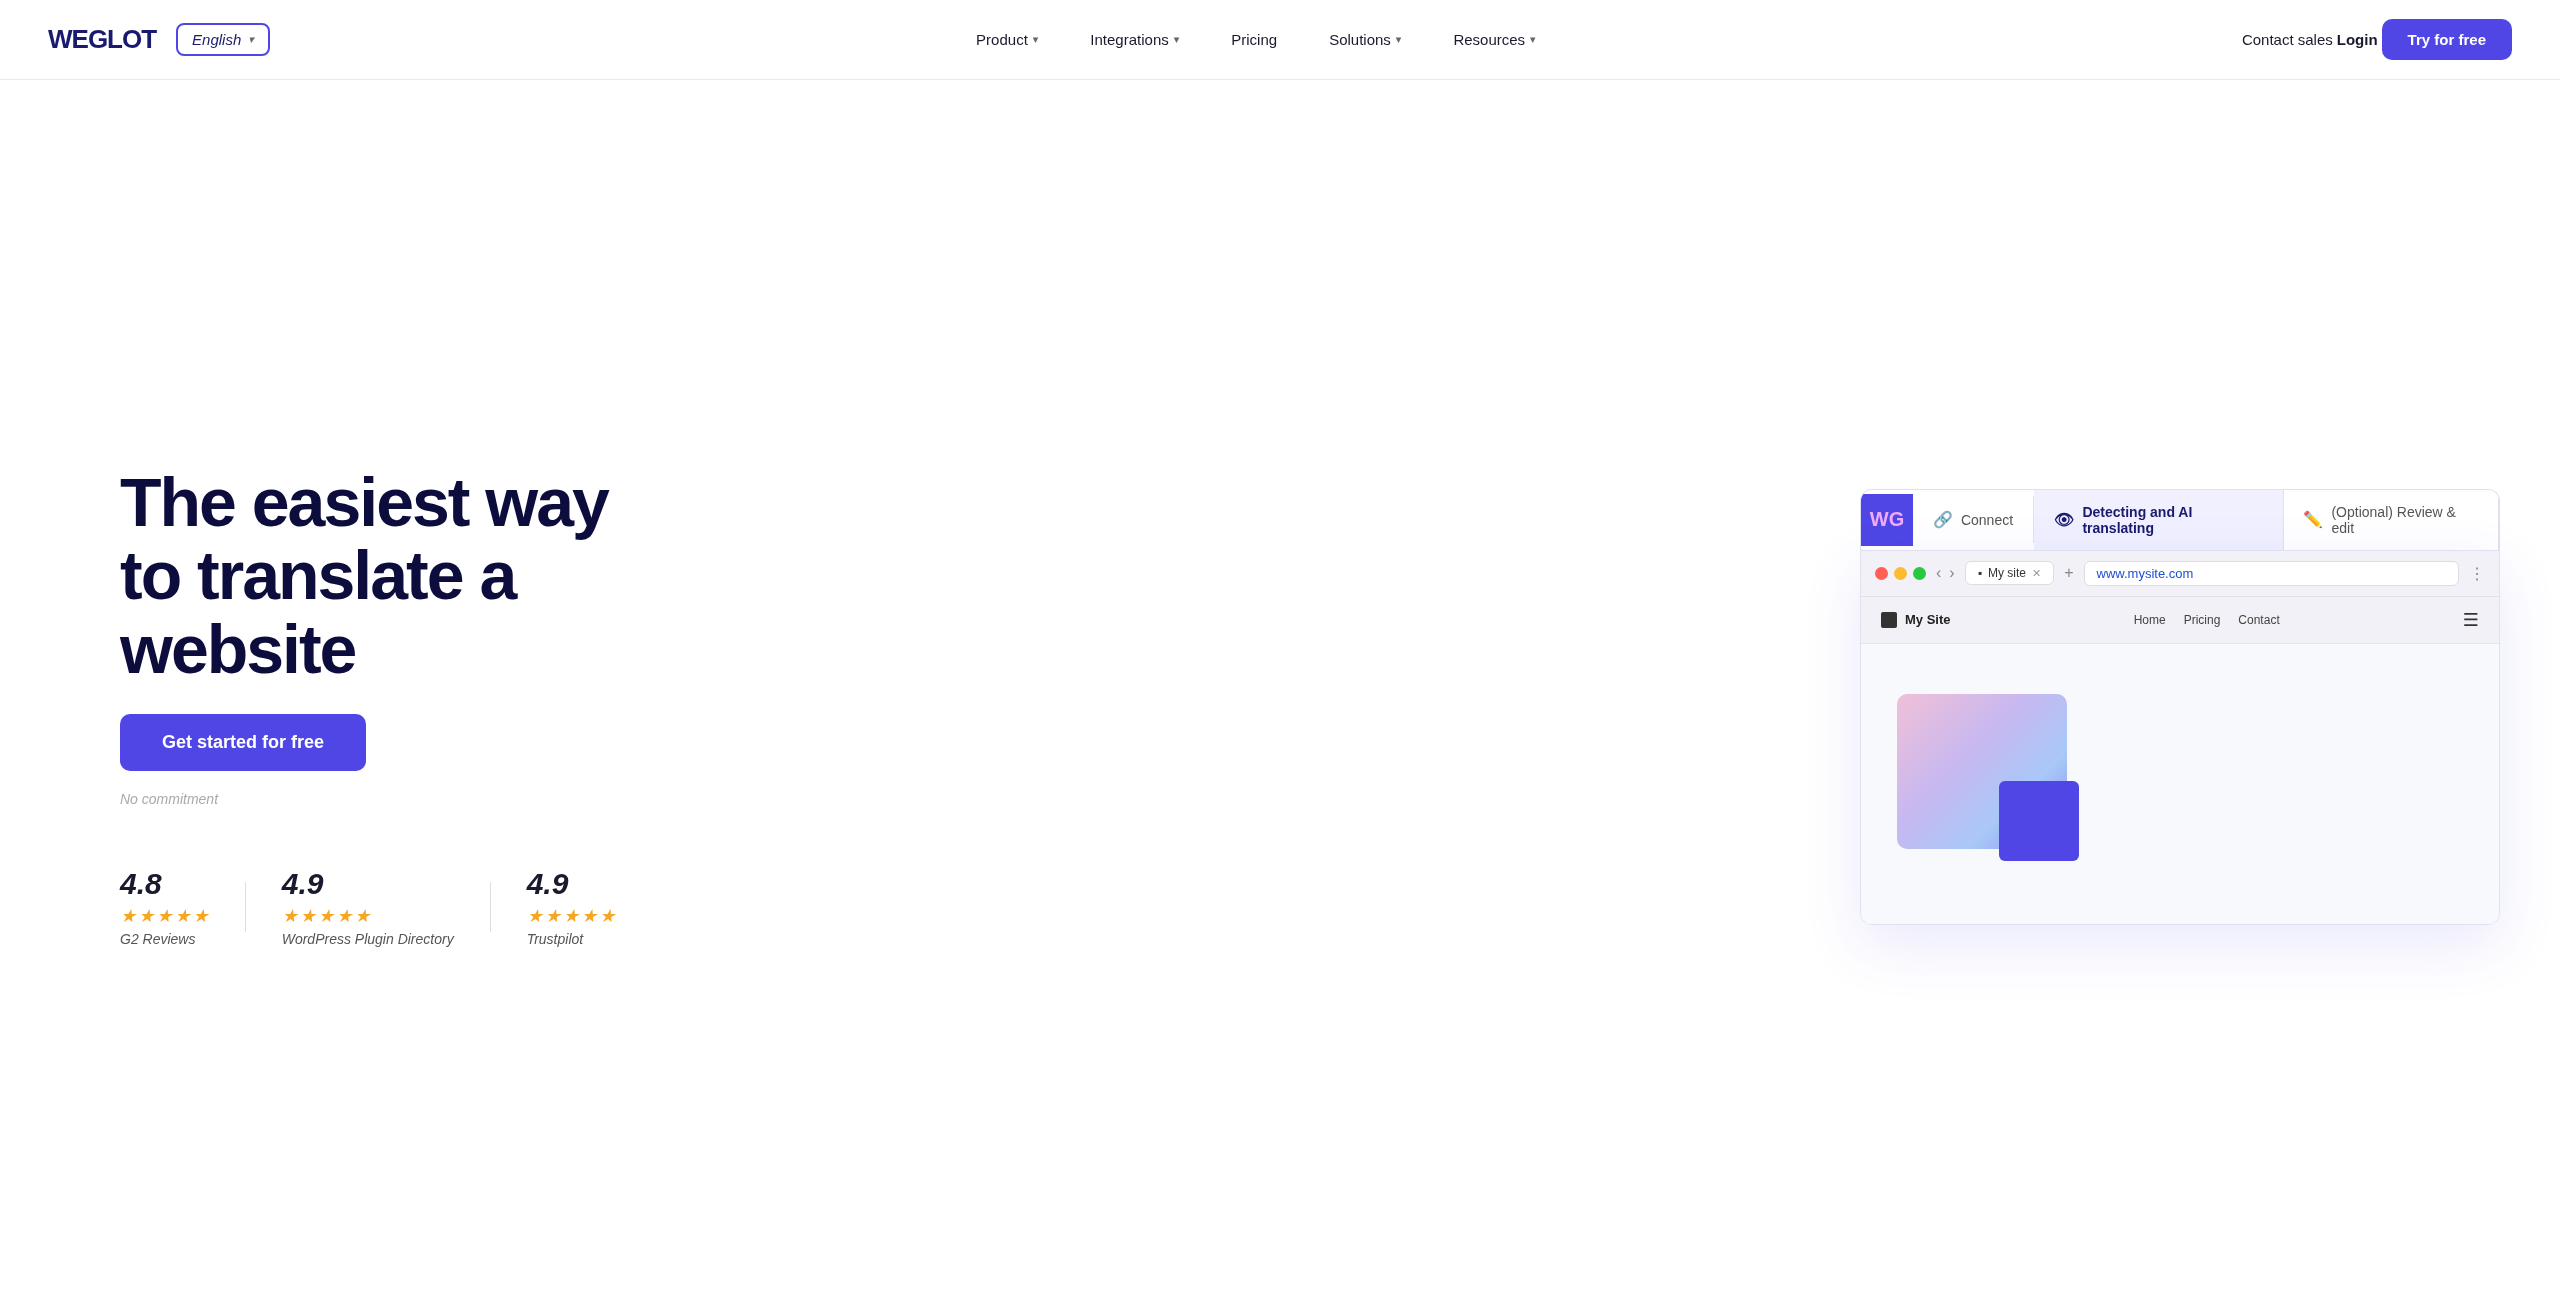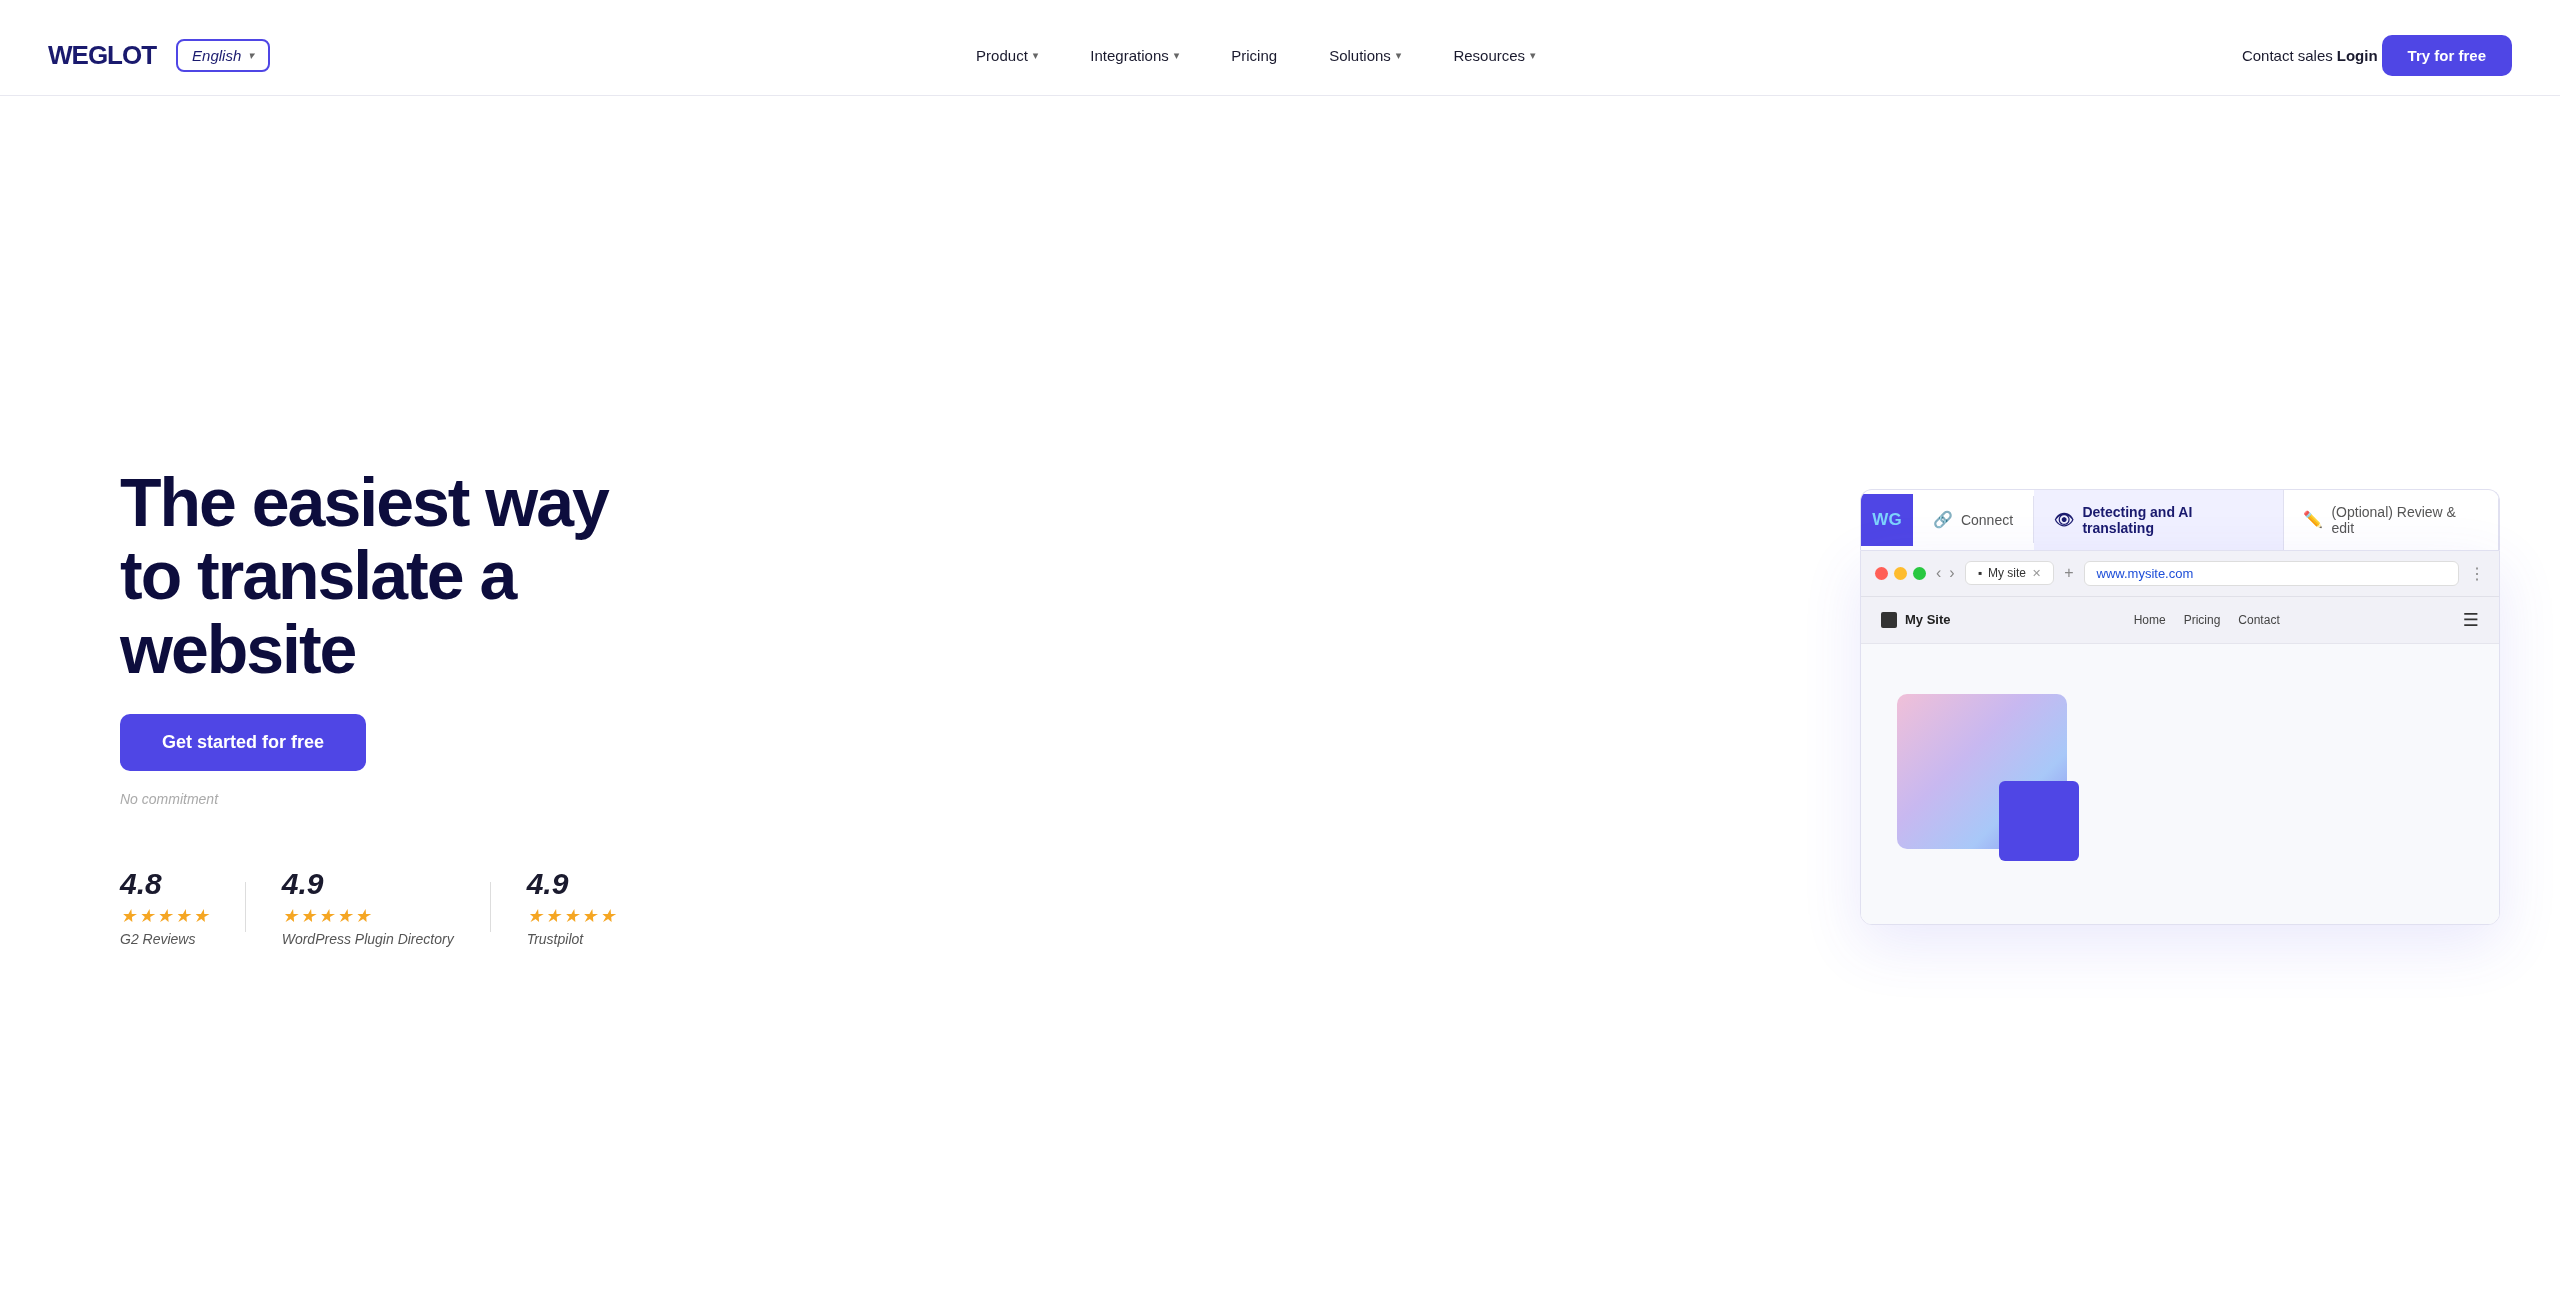--- a/index.html
+++ b/index.html
@@ -8,21 +8,21 @@
     
     .navbar {
       display: flex;
       align-items: center;
       justify-content: space-between;
       padding: 0 48px;
       height: 80px;
       border-bottom: 1px solid #e8e8f0;
       background: #fff;
       position: sticky;
-      top: 16px;
+      top: 0;
       z-index: 100;
     }
     .navbar-left { display: flex; align-items: center; gap: 20px; }
     .logo-text {
       font-size: 26px;
       font-weight: 900;
       color: #1a1a6e;
       letter-spacing: -1px;
     }
     .lang-selector {
@@ -164,23 +164,23 @@
       padding: 0;
       overflow: hidden;
     }
     .step-logo {
       background: #4f46e5;
       width: 52px;
       height: 52px;
       display: flex;
       align-items: center;
       justify-content: center;
-      font-size: 17px;
+      font-size: 20px;
       font-weight: 900;
-      color: #7dd3fc;
+      color: #f0abfc;
       flex-shrink: 0;
     }
     .step-item {
       display: flex;
       align-items: center;
       gap: 8px;
       padding: 14px 20px;
       font-size: 14px;
       color: #555;
       cursor: pointer;

